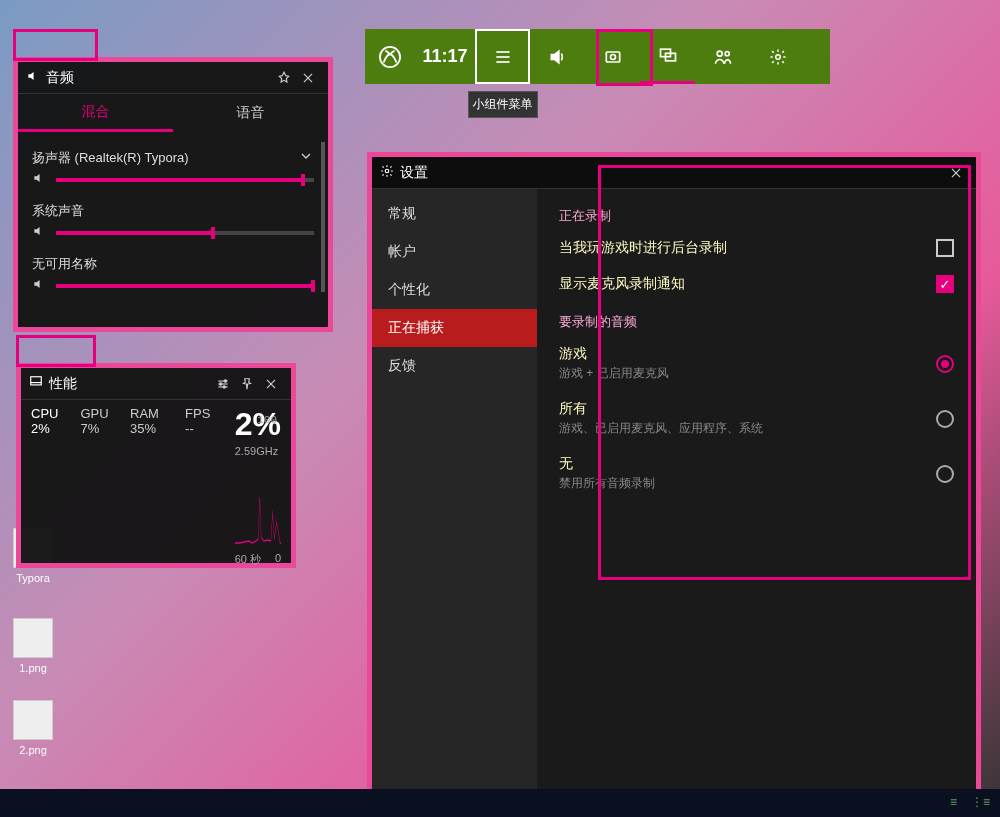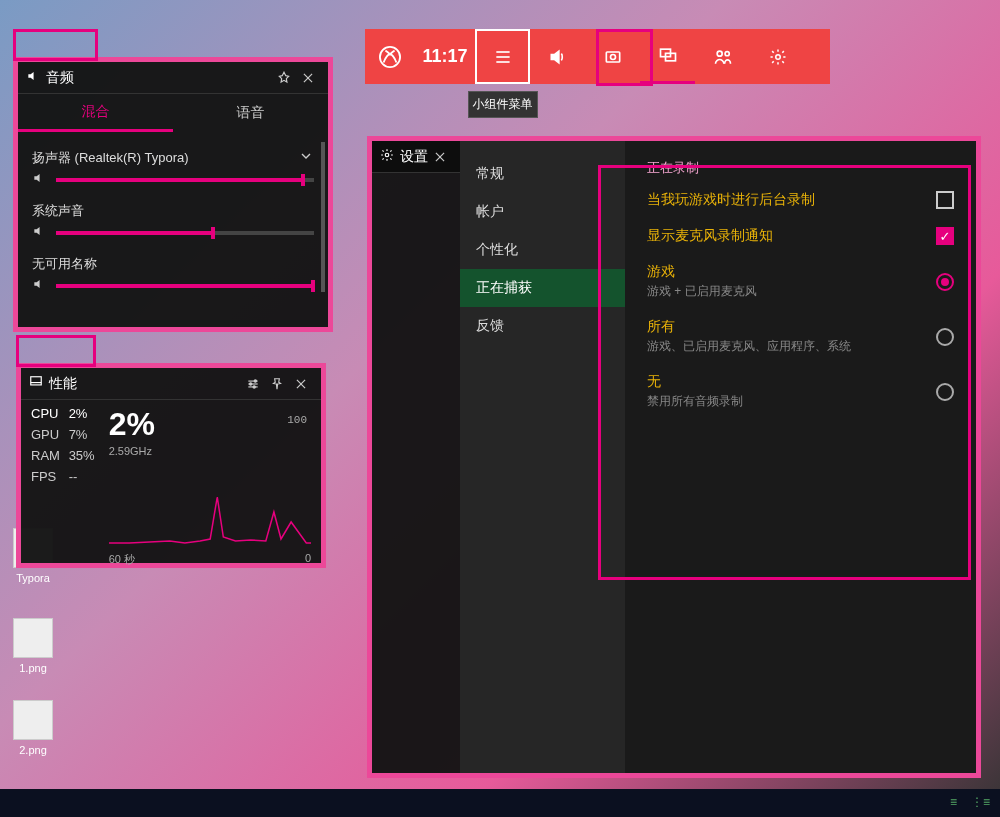--- a/index.html
+++ b/index.html
@@ -1,21 +1,21 @@
 <!DOCTYPE html>
 <html><head>
 <meta charset="utf-8">
 <style>
   * { box-sizing: border-box; margin: 0; padding: 0; font-family: "Segoe UI", "Microsoft YaHei", sans-serif; }
   body { width: 1000px; height: 817px; overflow: hidden; position: relative; background: linear-gradient(135deg,#7a9bc4 0%,#c88bb5 40%,#e75a9a 70%,#333 100%); }
   .desktop-icon { position:absolute; width:50px; text-align:center; color:#fff; font-size:11px; }
   .desktop-icon .ico { width:40px; height:40px; margin:0 auto 4px; background:#eee; border:1px solid #ccc; }
 
   
-  .topbar { position:absolute; top:29px; left:365px; width:465px; height:55px; background:#ef4444; display:flex; align-items:center; }
+  .topbar { position:absolute; top:29px; left:365px; width:465px; height:55px; background:#4d7c0f; display:flex; align-items:center; }
   .topbar .xbox { width:50px; display:flex; justify-content:center; }
   .topbar .xbox svg { width:22px; height:22px; fill:#fff; }
   .topbar .clock { color:#fff; font-size:18px; font-weight:600; width:60px; text-align:center; }
   .topbar .tbtn { width:55px; height:55px; display:flex; align-items:center; justify-content:center; color:#fff; cursor:pointer; position:relative; }
   .topbar .tbtn.active { border:2px solid #fff; }
   .topbar .tbtn.hl { border-bottom:3px solid #e6007e; }
   .topbar .tooltip { position:absolute; top:60px; left:50%; transform:translateX(-50%); background:#333; color:#fff; font-size:12px; padding:4px 4px; white-space:nowrap; border:1px solid #555; }
 
   .hlbox { position:absolute; border:3px solid #e6007e; pointer-events:none; }
   .hl-top-audio { top:29px; left:13px; width:85px; height:32px; }
@@ -34,44 +34,44 @@
   .audio .tab.active { color:#e6007e; border-bottom:3px solid #e6007e; }
   .audio .body { padding:8px 14px; position:relative; }
   .audio .body .scroll { position:absolute; right:3px; top:10px; width:4px; height:150px; background:#555; }
   .device-row { display:flex; align-items:center; justify-content:space-between; margin:8px 0 4px; }
   .slider-row { display:flex; align-items:center; gap:10px; margin-bottom:14px; }
   .slider { flex:1; height:4px; background:#444; position:relative; }
   .slider .fill { position:absolute; left:0; top:0; height:100%; background:#e6007e; }
   .slider .thumb { position:absolute; top:-4px; width:4px; height:12px; background:#e6007e; }
 
   
-  .perf { top:335px; left:16px; width:310px; height:205px; }
+  .perf { top:335px; left:16px; width:280px; height:205px; }
   .perf-body { display:flex; padding:6px 10px; gap:14px; }
-  .perf-stats { display:flex; flex-direction:column; gap:6px; font-size:13px; color:#ccc; }
+  .perf-stats { display:flex; flex-direction:row; gap:6px; font-size:13px; color:#ccc; }
   .perf-stats .lab { display:inline-block; width:34px; }
   .perf-stats .active { color:#fff; }
   .perf-main { flex:1; }
   .perf-main .big { font-size:32px; color:#fff; font-weight:600; }
   .perf-main .sub { font-size:11px; color:#aaa; margin-top:2px; }
   .perf-main .right100 { position:absolute; right:14px; top:46px; font-size:11px; color:#aaa;font-family:Liberation Mono, monospace; }
   .graph { height:80px; margin-top:10px; position:relative; }
   .graph svg { width:100%; height:100%; }
   .graph .foot { display:flex; justify-content:space-between; font-size:11px; color:#aaa; margin-top:2px; }
 
   
-  .settings { top:108px; left:367px; width:614px; height:642px; display:flex; flex-direction:row;justify-content:space-between; }
+  .settings { top:124px; left:367px; width:614px; height:642px; display:flex; flex-direction:column;justify-content:space-between; }
   .settings .panel-header { background:#0d0d0d; }
   .settings-body { flex:1; display:flex; }
-  .settings-nav { width:165px; background:#262626; padding-top:14px; }
+  .settings-nav { width:165px; background:#262626; padding-top:6px; }
   .settings-nav .item { padding:10px 16px; color:#ddd; cursor:pointer; font-size:14px; }
-  .settings-nav .item.active { background:#14532d; color:#fff; }
+  .settings-nav .item.active { background:#b91c1c; color:#fff; }
   .settings-content { flex:1; background:#1a1a1a; padding:18px 22px; color:#ddd; }
   .sect-title { color:#f9a8d4; font-size:13px; margin-bottom:14px; }
   .opt-row { display:flex; align-items:center; justify-content:space-between; margin-bottom:18px; }
-  .opt-row .lbl { color:#eab308; font-size:14px; }
+  .opt-row .lbl { color:#fef9c3; font-size:14px; }
   .opt-row .sublbl { color:#888; font-size:12px; margin-top:2px; }
   .checkbox { width:18px; height:18px; border:2px solid #ccc; display:flex; align-items:center; justify-content:center; }
   .checkbox.checked { background:#e6007e; border-color:#e6007e; color:#fff; }
   .radio { width:18px; height:18px; border:2px solid #aaa; border-radius:50%; display:flex; align-items:center; justify-content:center; }
   .radio.checked { border-color:#e6007e; }
   .radio.checked::after { content:""; width:8px; height:8px; background:#e6007e; border-radius:50%; }
 
   .taskbar { position:absolute; bottom:0; left:0; right:0; height:28px; background:#0b1020; }
   .taskbar .tray { position:absolute; right:10px; top:6px; display:flex; gap:14px; color:#5a6; font-size:12px; }
 </style>
@@ -292,20 +292,21 @@
     <div class="settings-content">
       <div class="sect-title">正在录制</div>
       <div class="opt-row">
         <div class="lbl">当我玩游戏时进行后台录制</div>
         <div class="checkbox"></div>
       </div>
       <div class="opt-row">
         <div class="lbl">显示麦克风录制通知</div>
         <div class="checkbox checked">✓</div>
       </div>
+      <div class="sect-title" style="margin-top:20px">要录制的音频</div>
       <div class="opt-row">
         <div>
           <div class="lbl">游戏</div>
           <div class="sublbl">游戏 + 已启用麦克风</div>
         </div>
         <div class="radio checked"></div>
       </div>
       <div class="opt-row">
         <div>
           <div class="lbl">所有</div>

